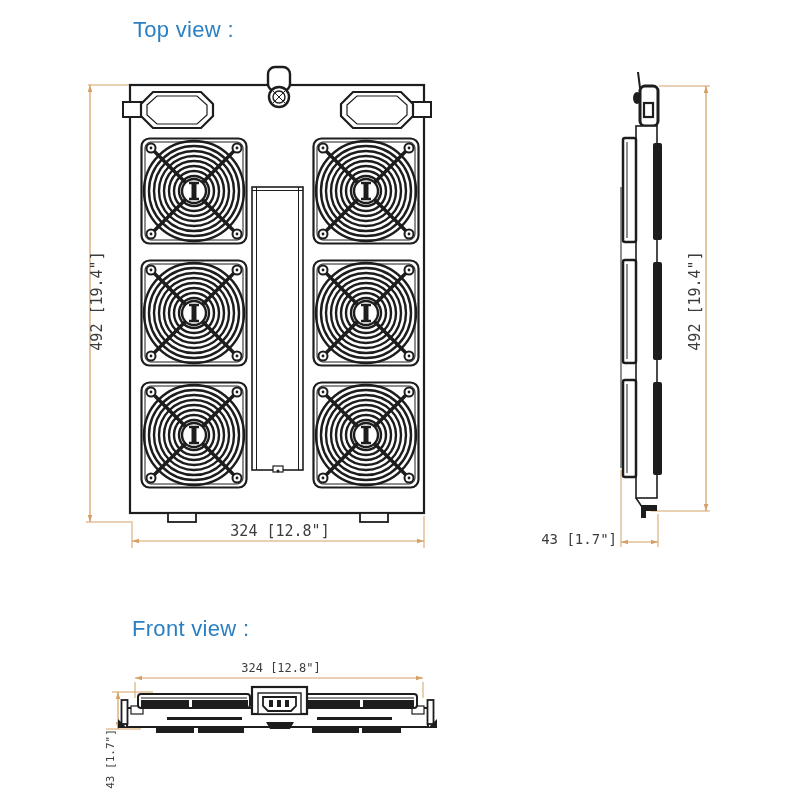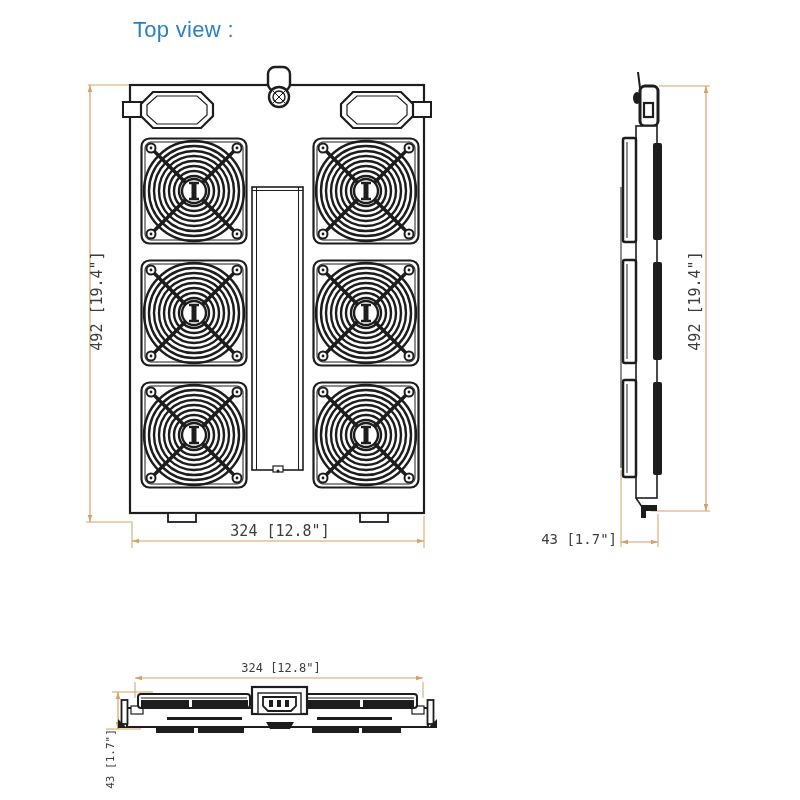--- a/index.html
+++ b/index.html
@@ -11,20 +11,21 @@
              white-space:nowrap;text-align:center;line-height:1;}
   .rot{transform:rotate(-90deg);transform-origin:center center;}
   svg{position:absolute;}
 </style>
 </head>
 <body>
 
 <div id="page">
 
   <div class="view-title" style="left:133px;top:17px;">Top view :</div>
+  <div class="view-title" style="left:132px;top:616px;">Front view :</div>
 
   <svg style="left:70px;top:55px;" width="380" height="505" viewBox="70 55 380 505">
     <defs>
       <marker id="arrT" viewBox="0 0 10 10" refX="10" refY="5" markerWidth="11" markerHeight="7" markerUnits="userSpaceOnUse" orient="auto-start-reverse">
         <path d="M10,5 L0,1.8 L0,8.2 Z" fill="#d5a065"></path>
       </marker>
       <g id="fan" stroke="#1d1d1d">
         <rect x="1.5" y="1.5" width="105" height="105" rx="8" fill="#fff" stroke-width="2.2"></rect>
         <rect x="5" y="5" width="98" height="98" rx="6" fill="none" stroke-width="1"></rect>
         <circle cx="54" cy="54" r="50" fill="none" stroke-width="2.4"></circle>

